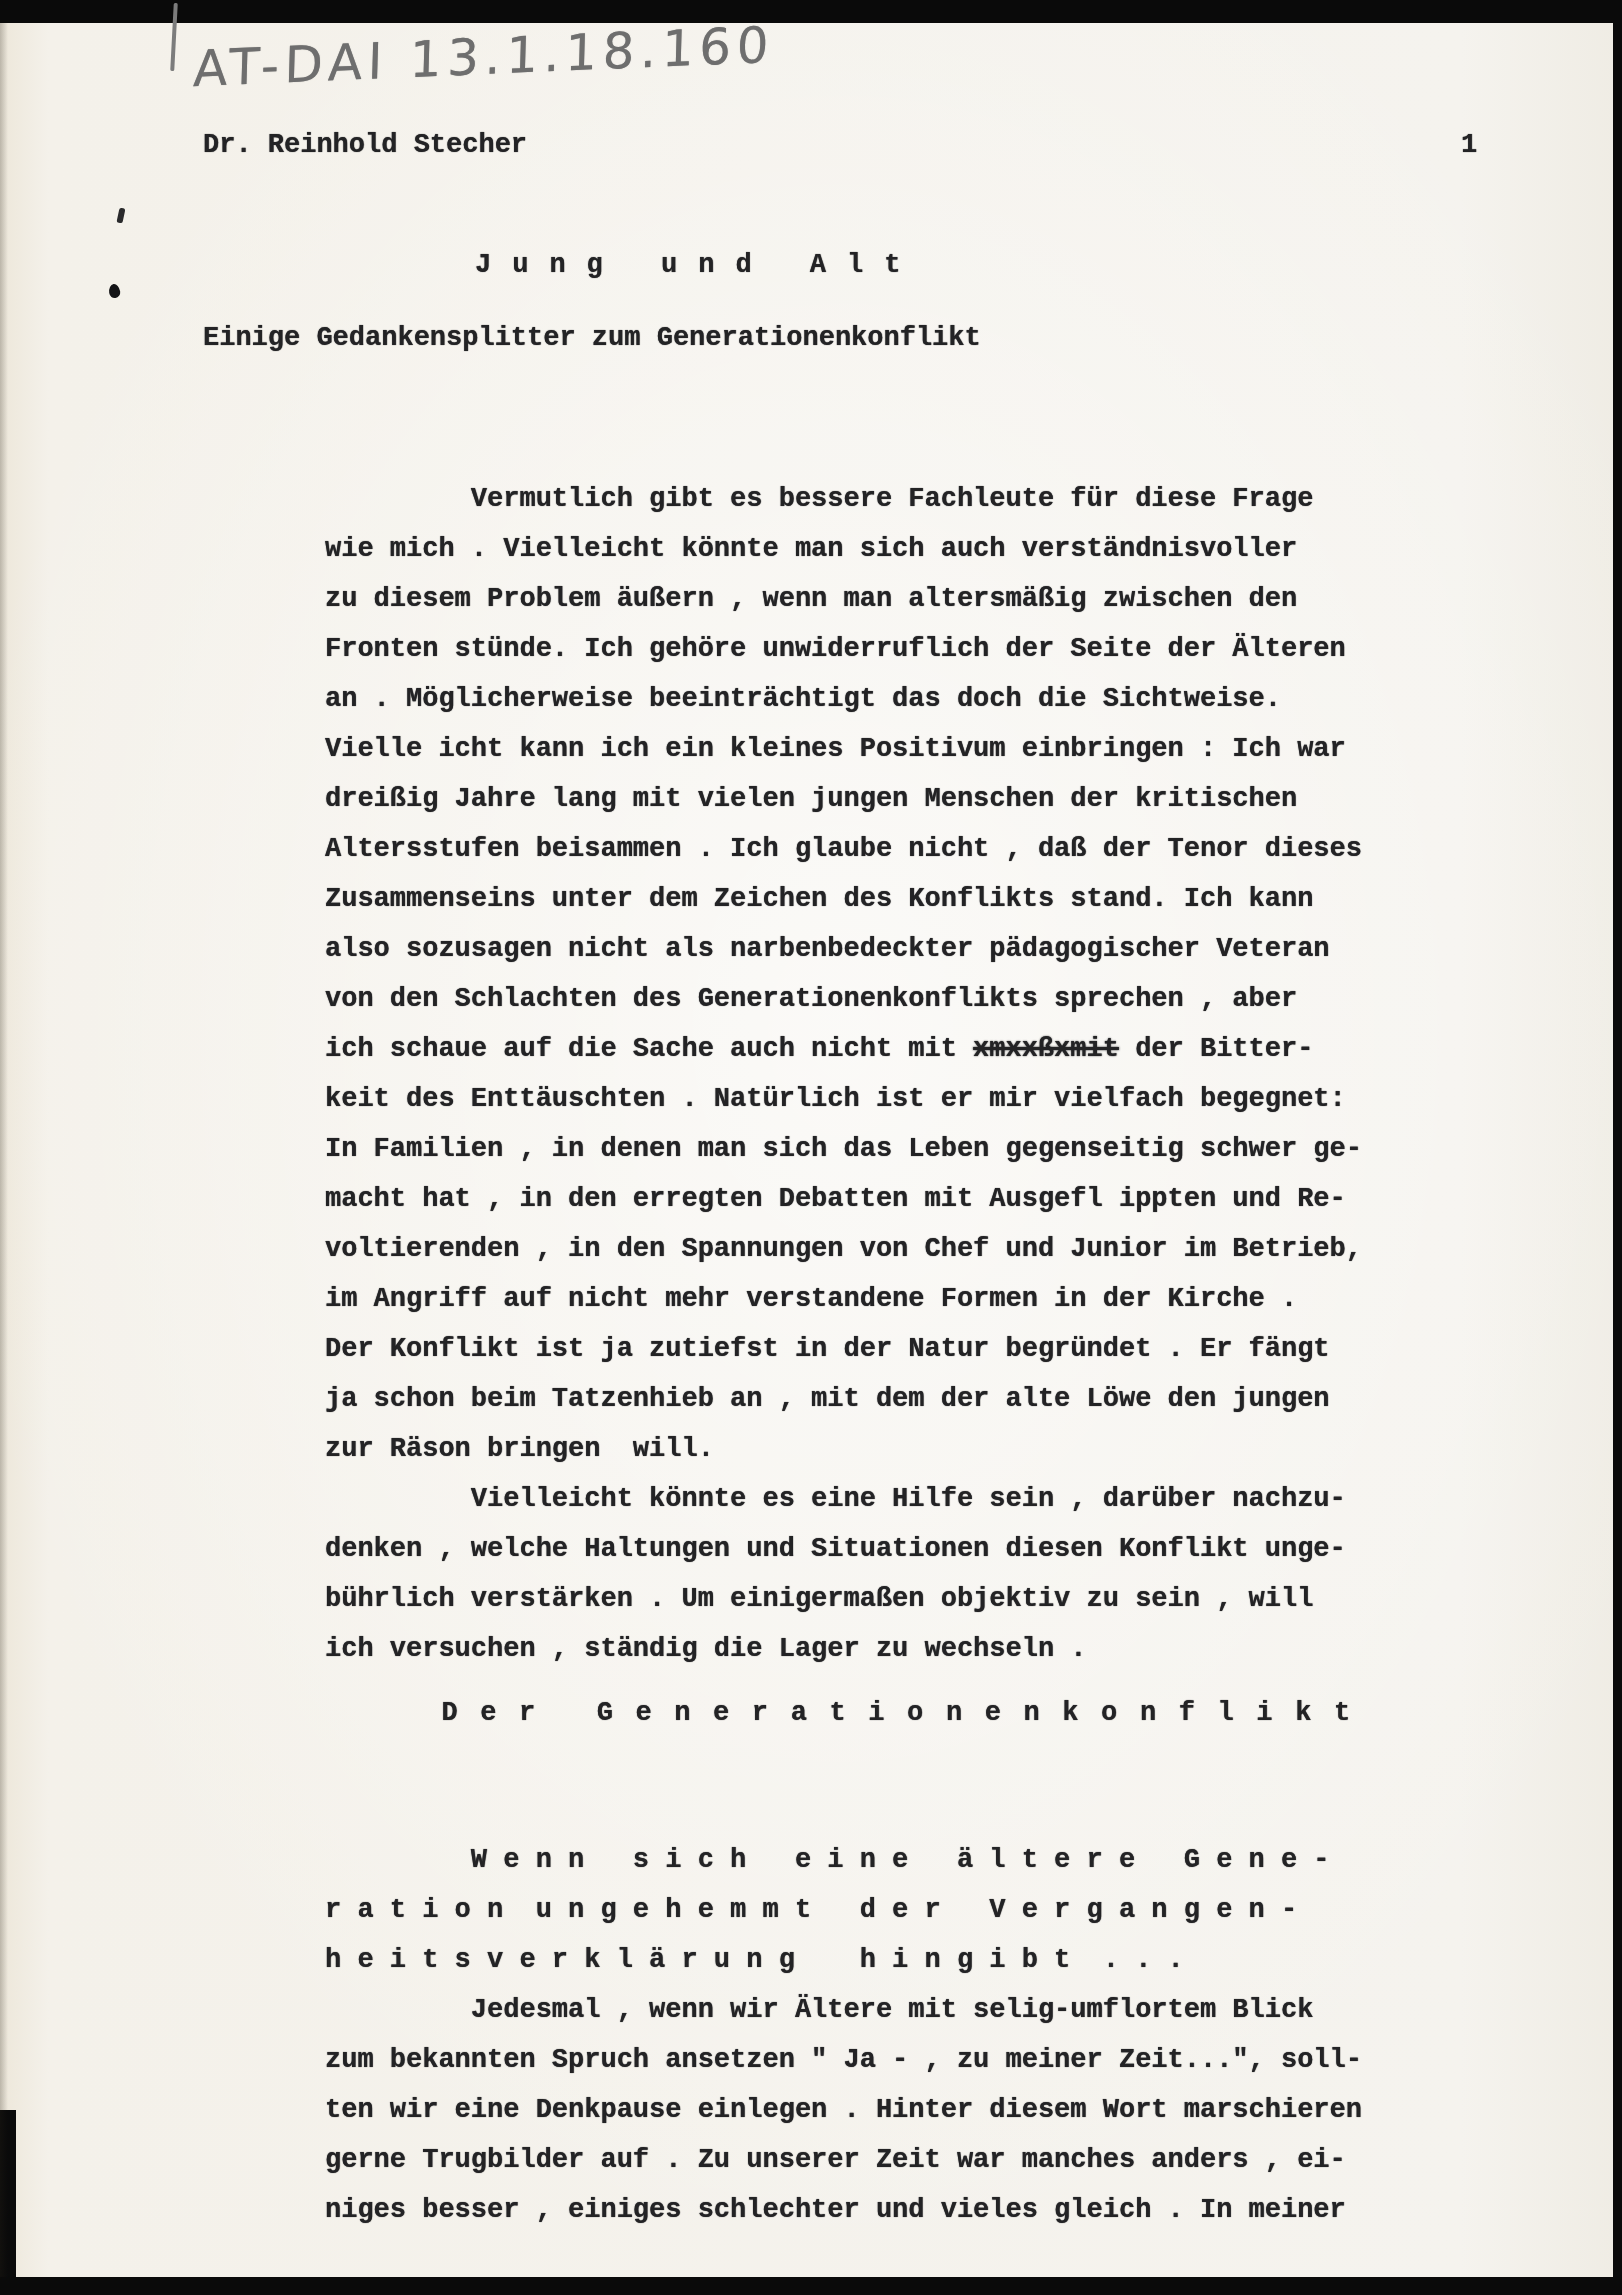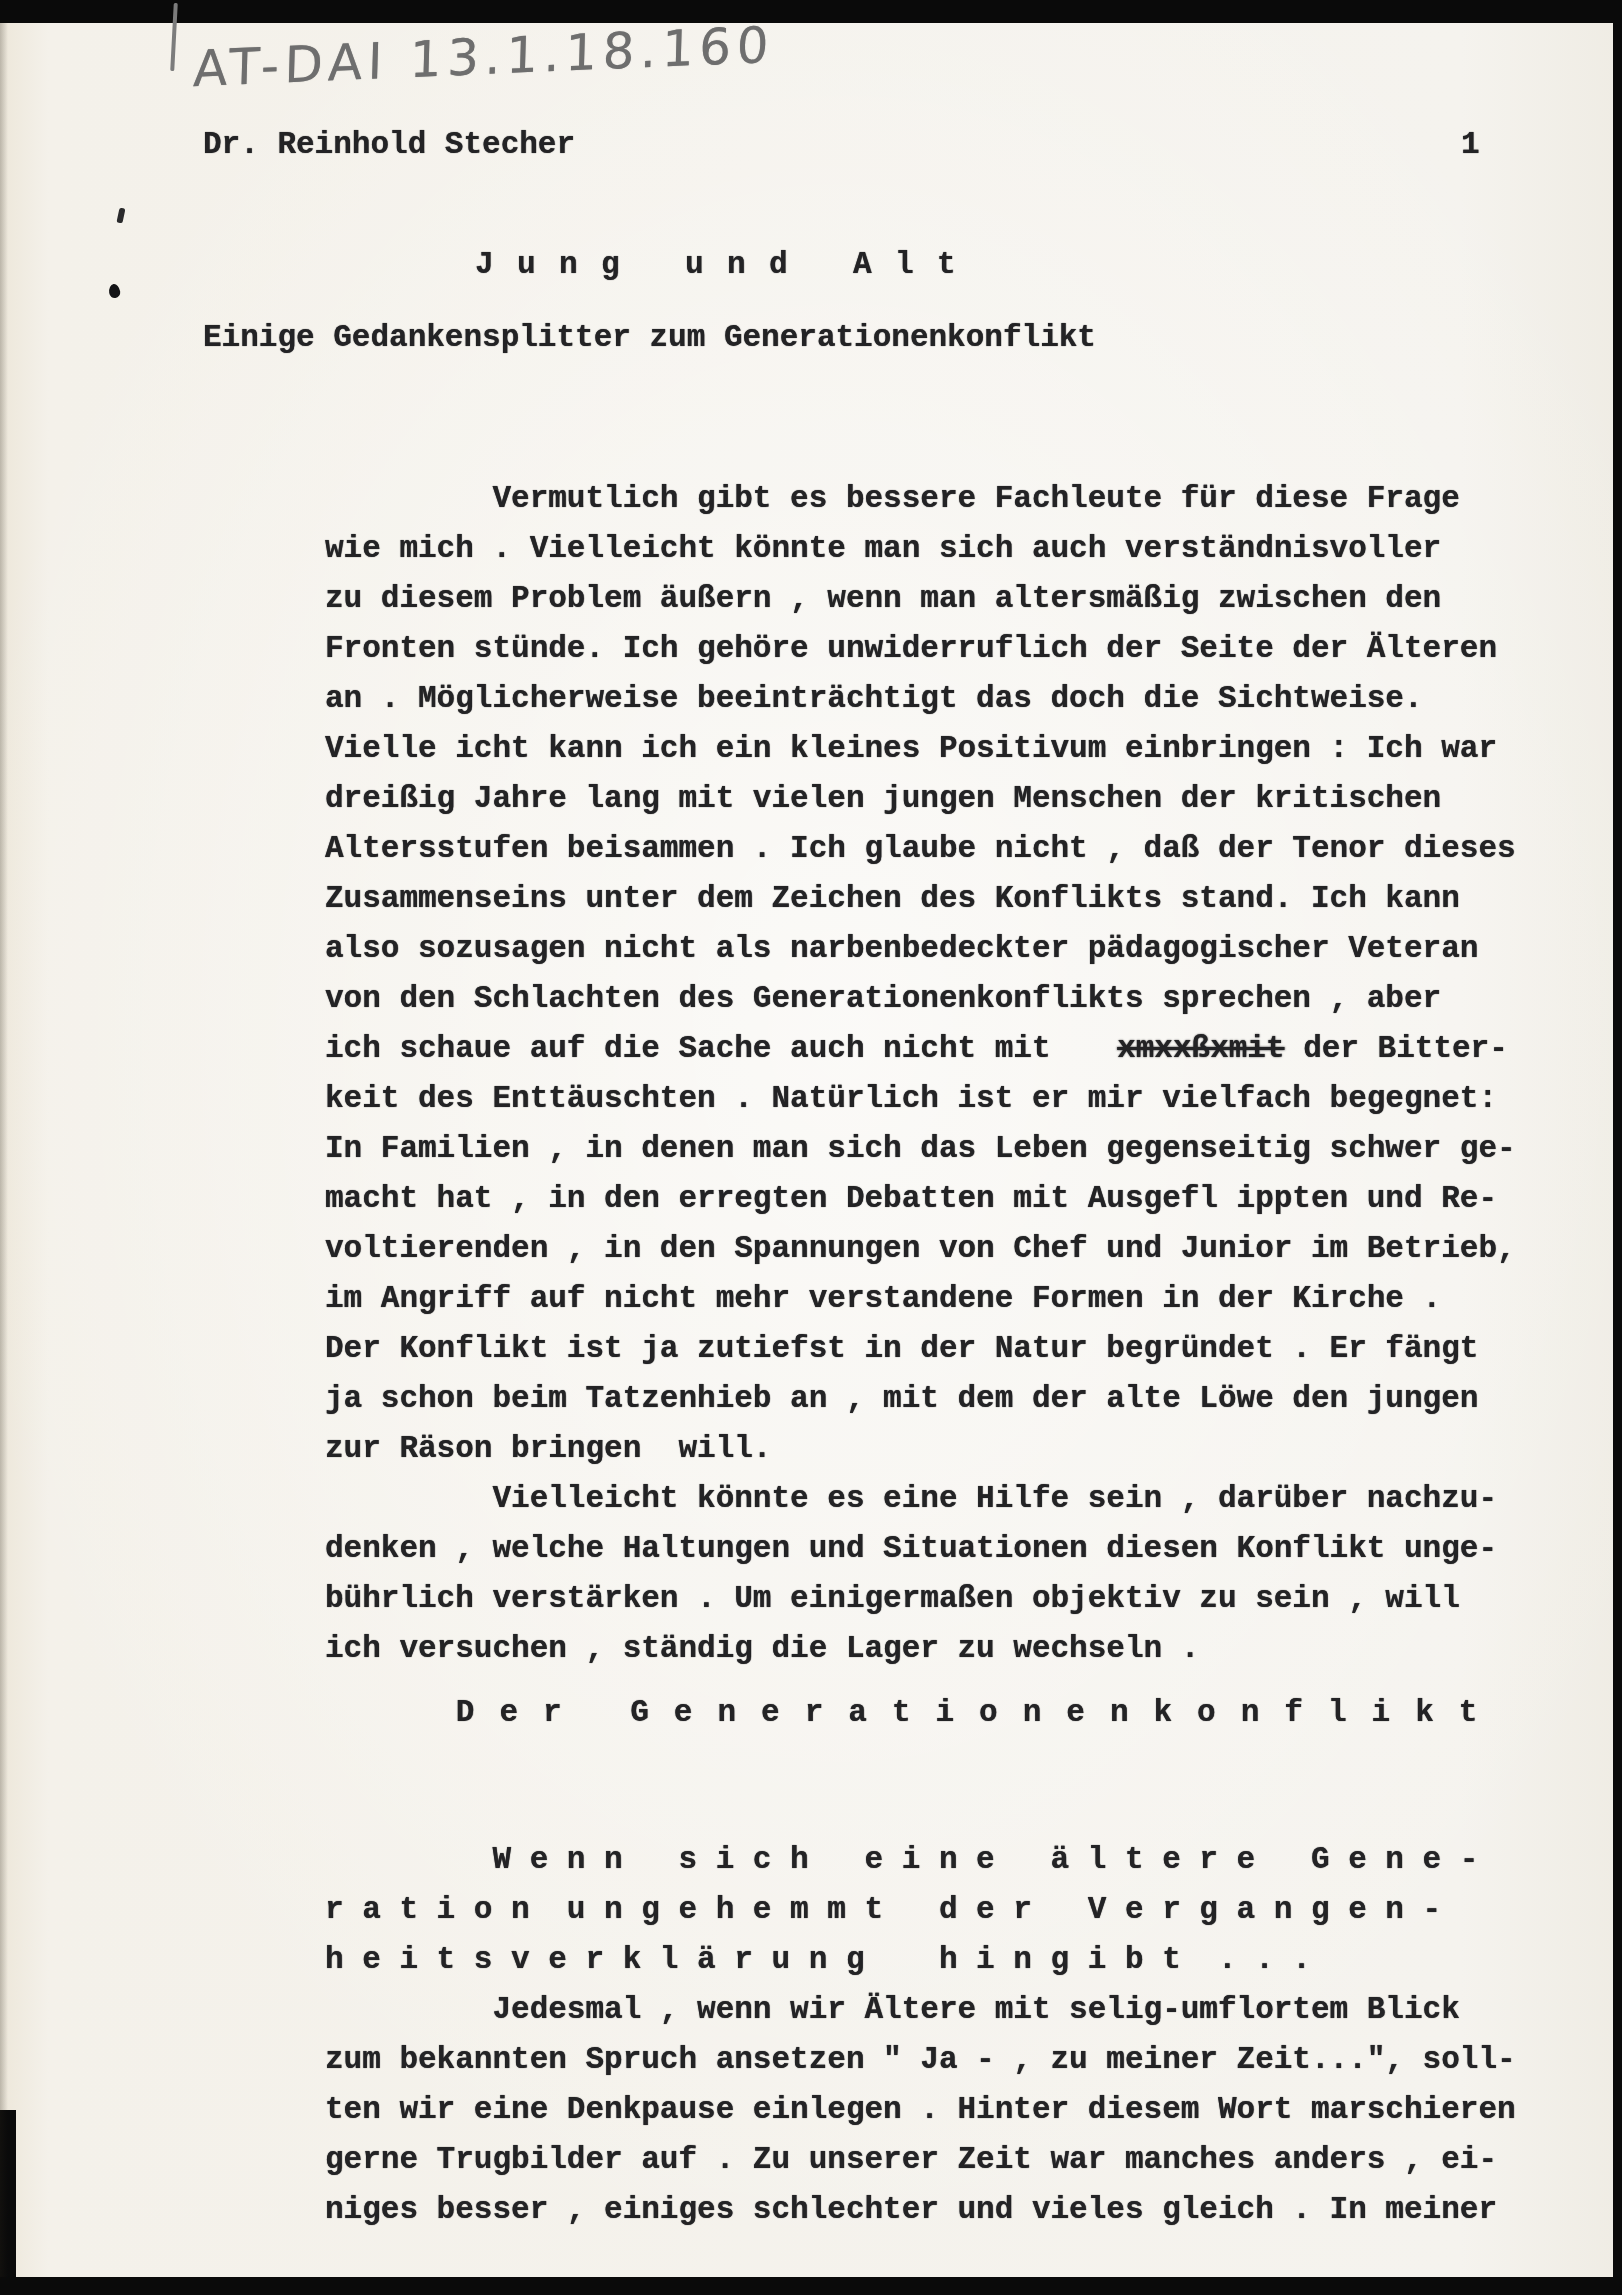--- a/index.html
+++ b/index.html
@@ -19,29 +19,29 @@
   .bar-top{left:0;top:0;width:1623px;height:23px;}
   .bar-bottom{left:0;top:2277px;width:1623px;height:18.7px;}
   .bar-right{left:1613px;top:0;width:9.7px;height:2295px;}
   .bar-left-low{left:0;top:2110px;width:16px;height:186px;}
   .edge-shade-left{position:absolute;left:0;top:23px;width:8px;height:2254px;background:linear-gradient(90deg,rgba(40,35,25,.25),rgba(40,35,25,0));}
 
   
   .type{
     position:absolute;
     font-weight:700;
-    font-size:31px;
+    font-size:27px;
     line-height:50px;
     white-space:pre;
     letter-spacing:0;
     color:#232325;
     text-shadow:0 0 1.1px rgba(30,30,32,.78), 0.4px 0.4px 0 rgba(30,30,32,.25);
   }
   .tline{white-space:pre;}
-  .struck{position:relative;text-decoration:line-through;text-decoration-thickness:3.2px;text-shadow:0 0 1.6px rgba(30,30,32,.9);margin-left:48px;}
+  .struck{position:relative;text-decoration:line-through;text-decoration-thickness:3.2px;text-shadow:0 0 1.6px rgba(30,30,32,.9);}
   .title-ls{letter-spacing:2.4px;}
   .heading-ls .tline{letter-spacing:3.2px;text-align:center;}
 
   
   .handwriting{
     position:absolute;left:193px;top:28px;
     font-family:"DejaVu Sans", sans-serif;
     font-size:50px;color:#6e6e6e;
     letter-spacing:5.7px;
     transform:rotate(-2.4deg) skewX(-4deg);

